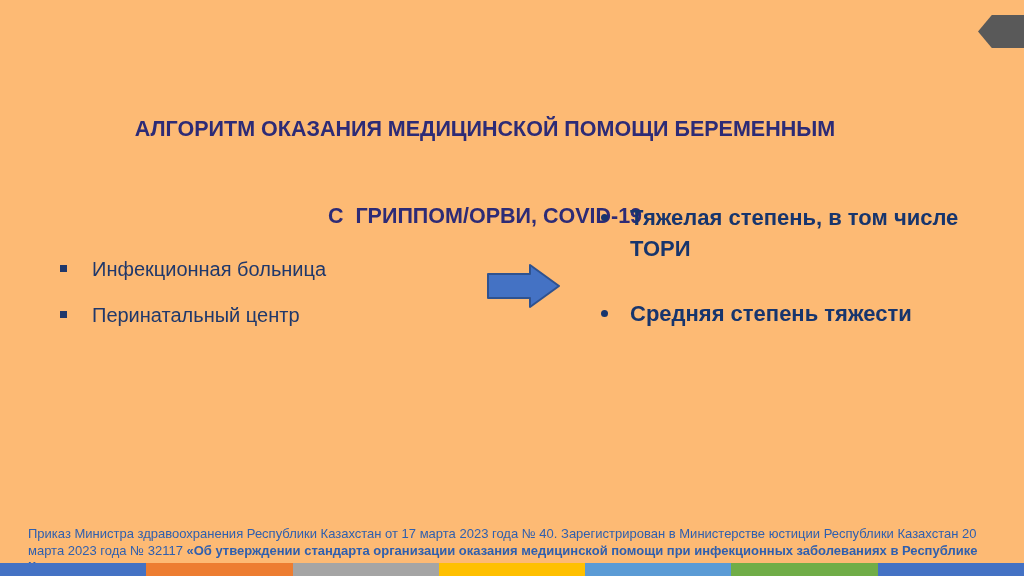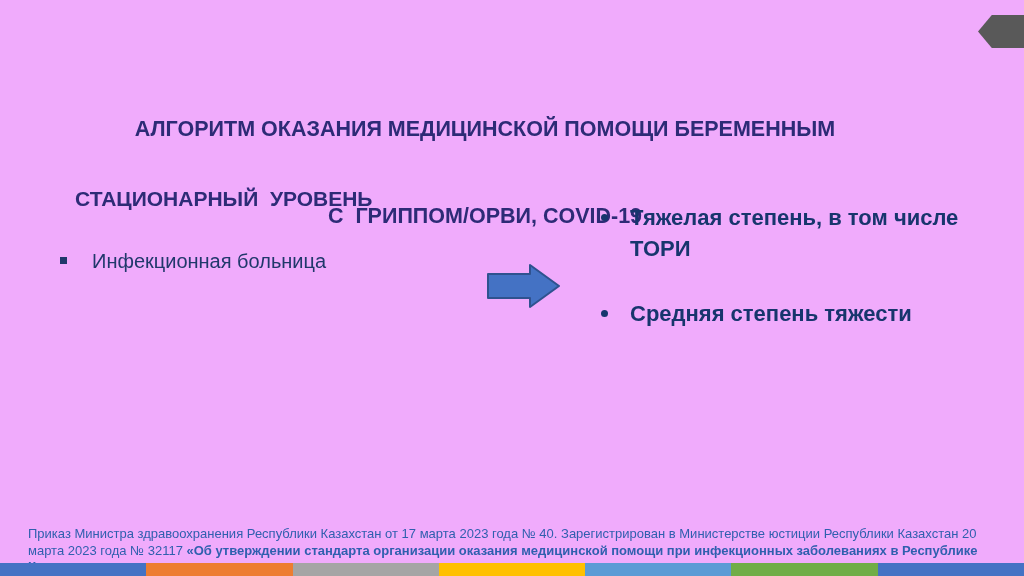--- a/index.html
+++ b/index.html
@@ -1,19 +1,19 @@
 <!DOCTYPE html>
 <html><head>
 <meta charset="utf-8">
 <style>
   html,body{margin:0;padding:0;background:#888;}
   .slide{
     position:relative;
     width:1024px;height:576px;
-    background:#f0abfc;
+    background:#fdba74;
     overflow:hidden;
     font-family:"Liberation Sans","DejaVu Sans",sans-serif;
   }
 
   
   .corner-shape{
     position:absolute;
     top:15px;right:0;
     width:46px;height:33px;
     background:#595959;
@@ -44,21 +44,21 @@
   .left-list{
     position:absolute;
     top:239px;left:60px;
     width:385px;
     margin:0;padding:0;
     list-style:none;
   }
   .left-list li{
     display:flex;
     align-items:flex-start;
-    margin:8px 0 17px 0;
+    margin:16px 0 17px 0;
     color:#20386b;
     font-size:20px;
     line-height:29px;
   }
   .sq-marker{
     flex:0 0 auto;
     width:7px;height:7px;
     margin:10px 25px 0 0;
     background:#20386b;
   }
@@ -122,26 +122,29 @@
 
 <div class="slide">
 
   <div class="corner-shape"></div>
 
   <div class="title">
     <div>АЛГОРИТМ ОКАЗАНИЯ МЕДИЦИНСКОЙ ПОМОЩИ БЕРЕМЕННЫМ</div>
     <div>С  ГРИППОМ/ОРВИ, COVID-19</div>
   </div>
 
-  <div class="left-heading">СТАЦИОНАРНЫЙ  УРОВЕНЬ</div>
 
   <ul class="left-list">
     <li>
       <span class="sq-marker"></span>
       <span class="li-text">Инфекционная больница</span>
+    </li>
+    <li>
+      <span class="sq-marker"></span>
+      <span class="li-text">Перинатальный центр</span>
     </li>
   </ul>
 
   <div class="arrow-wrap">
     <svg width="74" height="46" viewBox="0 0 74 46">
       <polygon points="1,11 43,11 43,2 72,23 43,44 43,35 1,35" fill="#4472c4" stroke="#2f528f" stroke-width="2" stroke-linejoin="round"></polygon>
     </svg>
   </div>
 
   <ul class="right-list">

